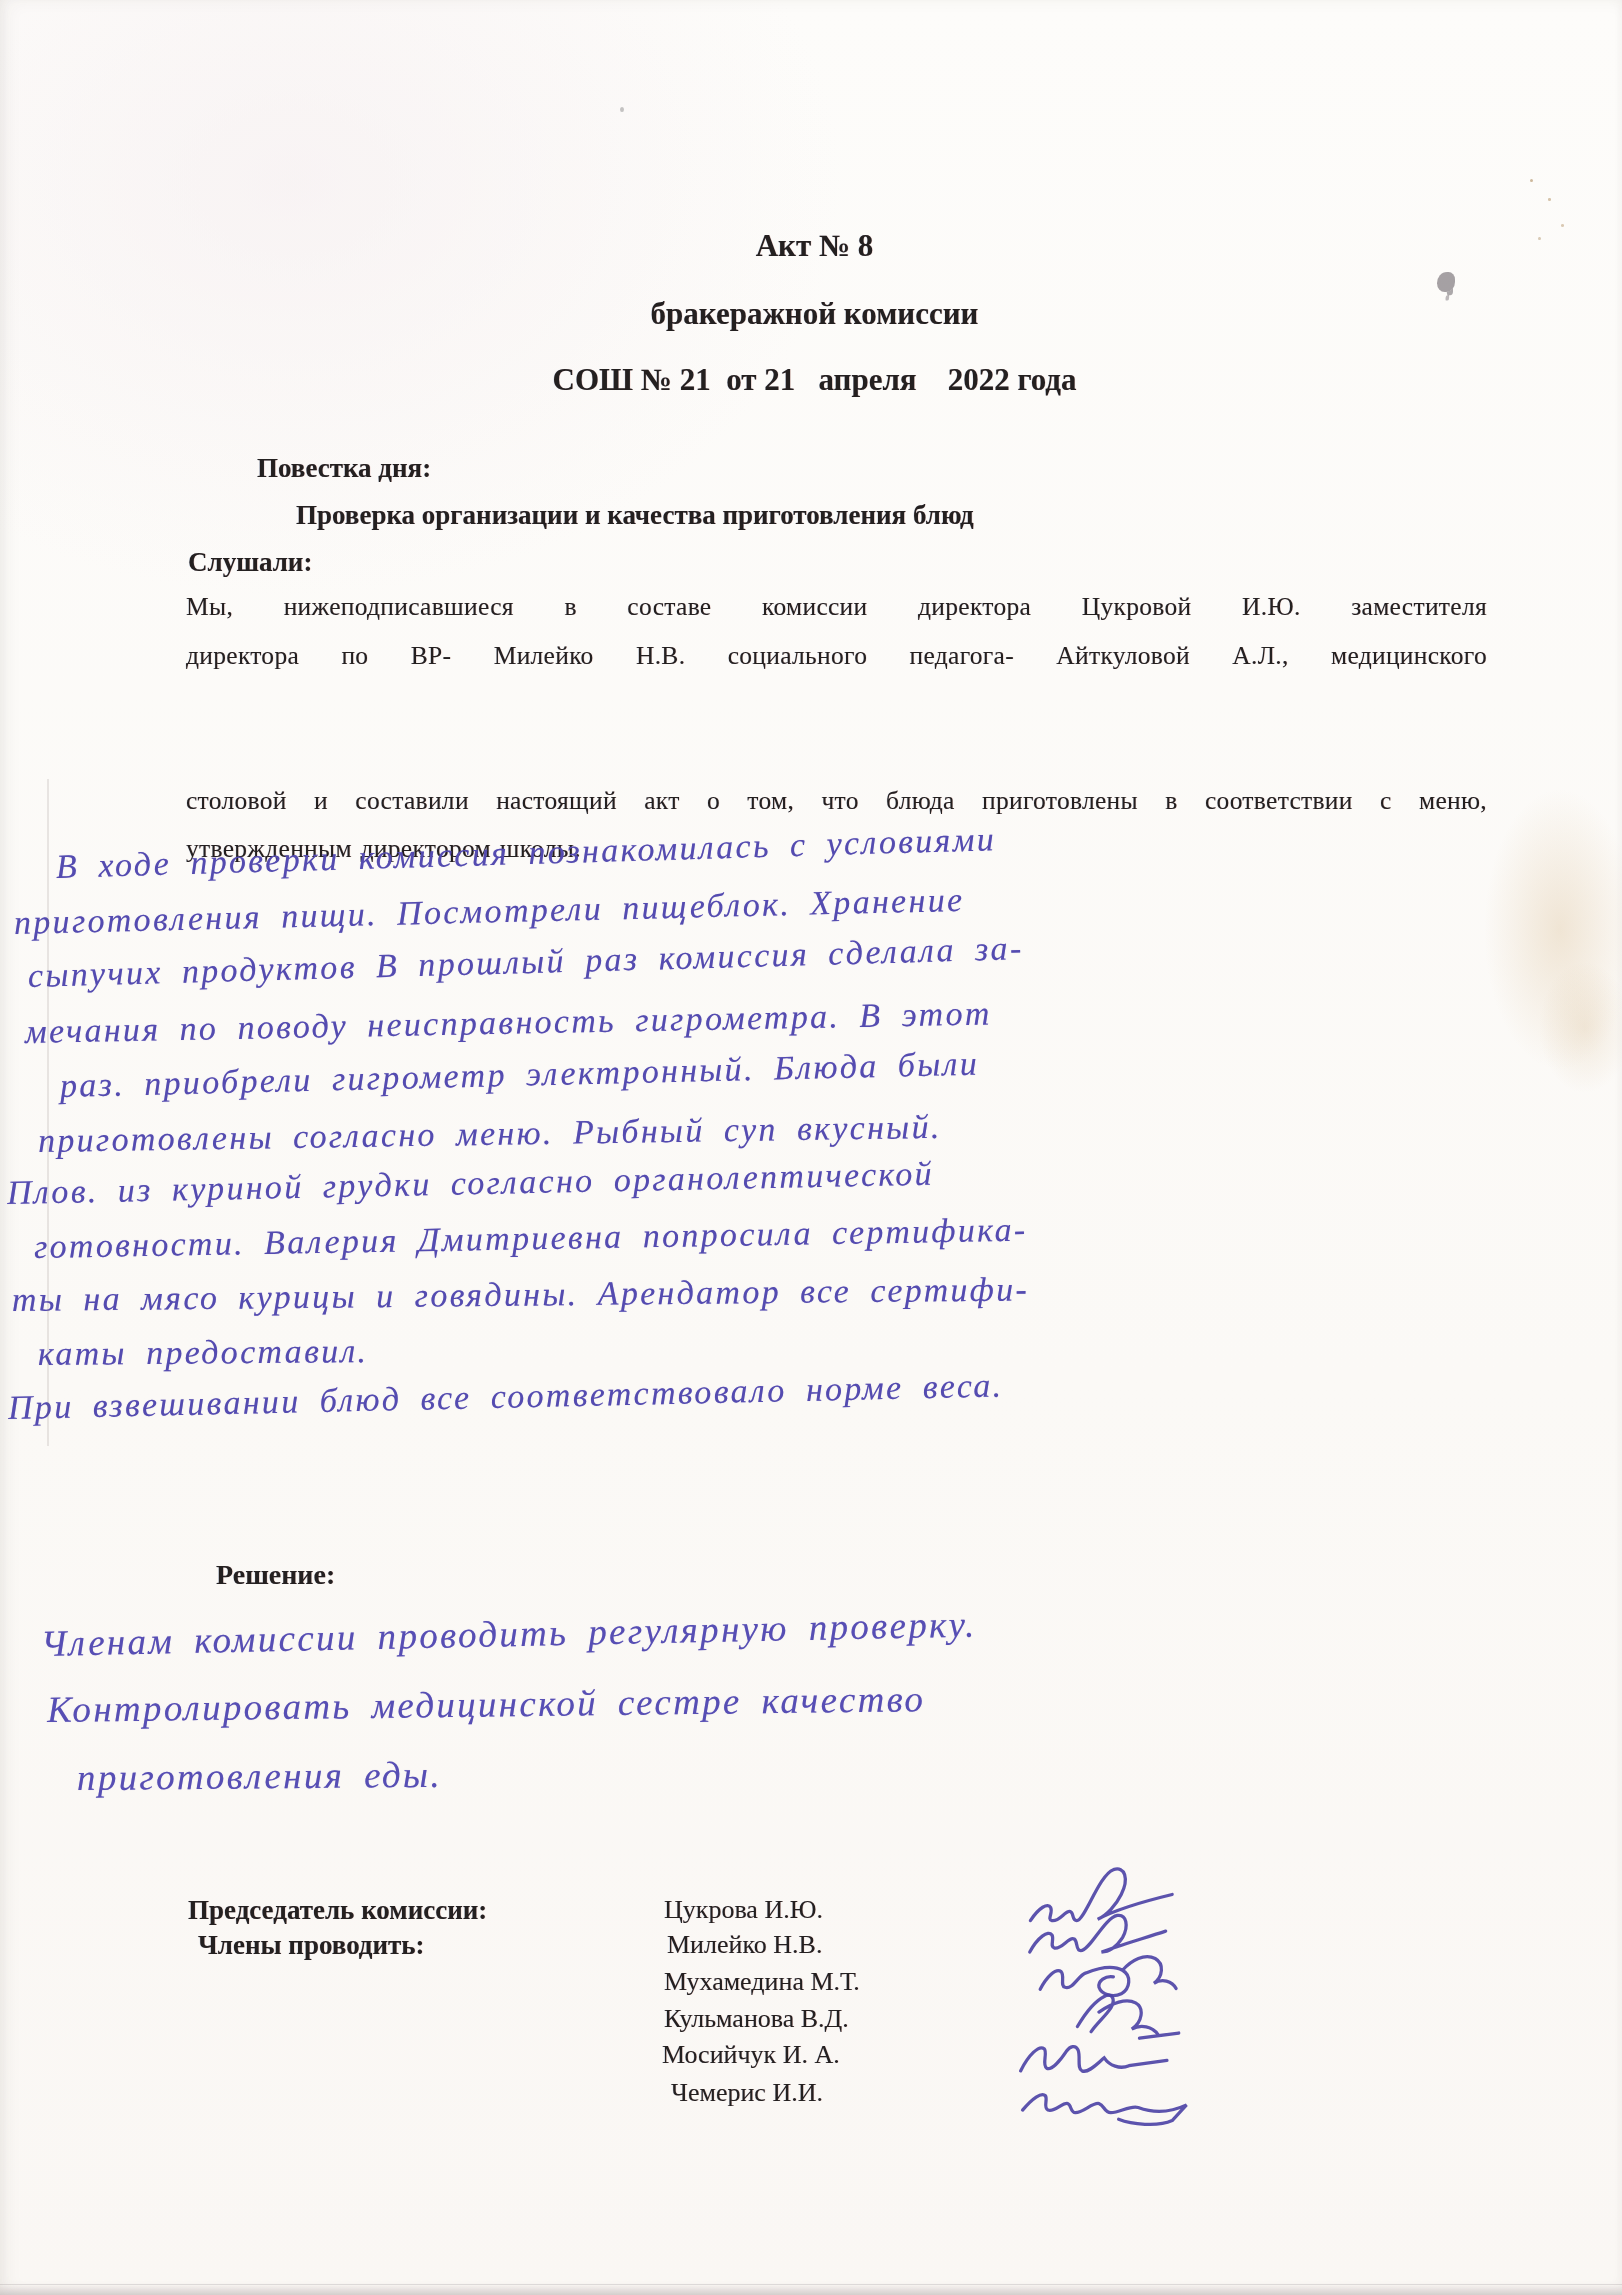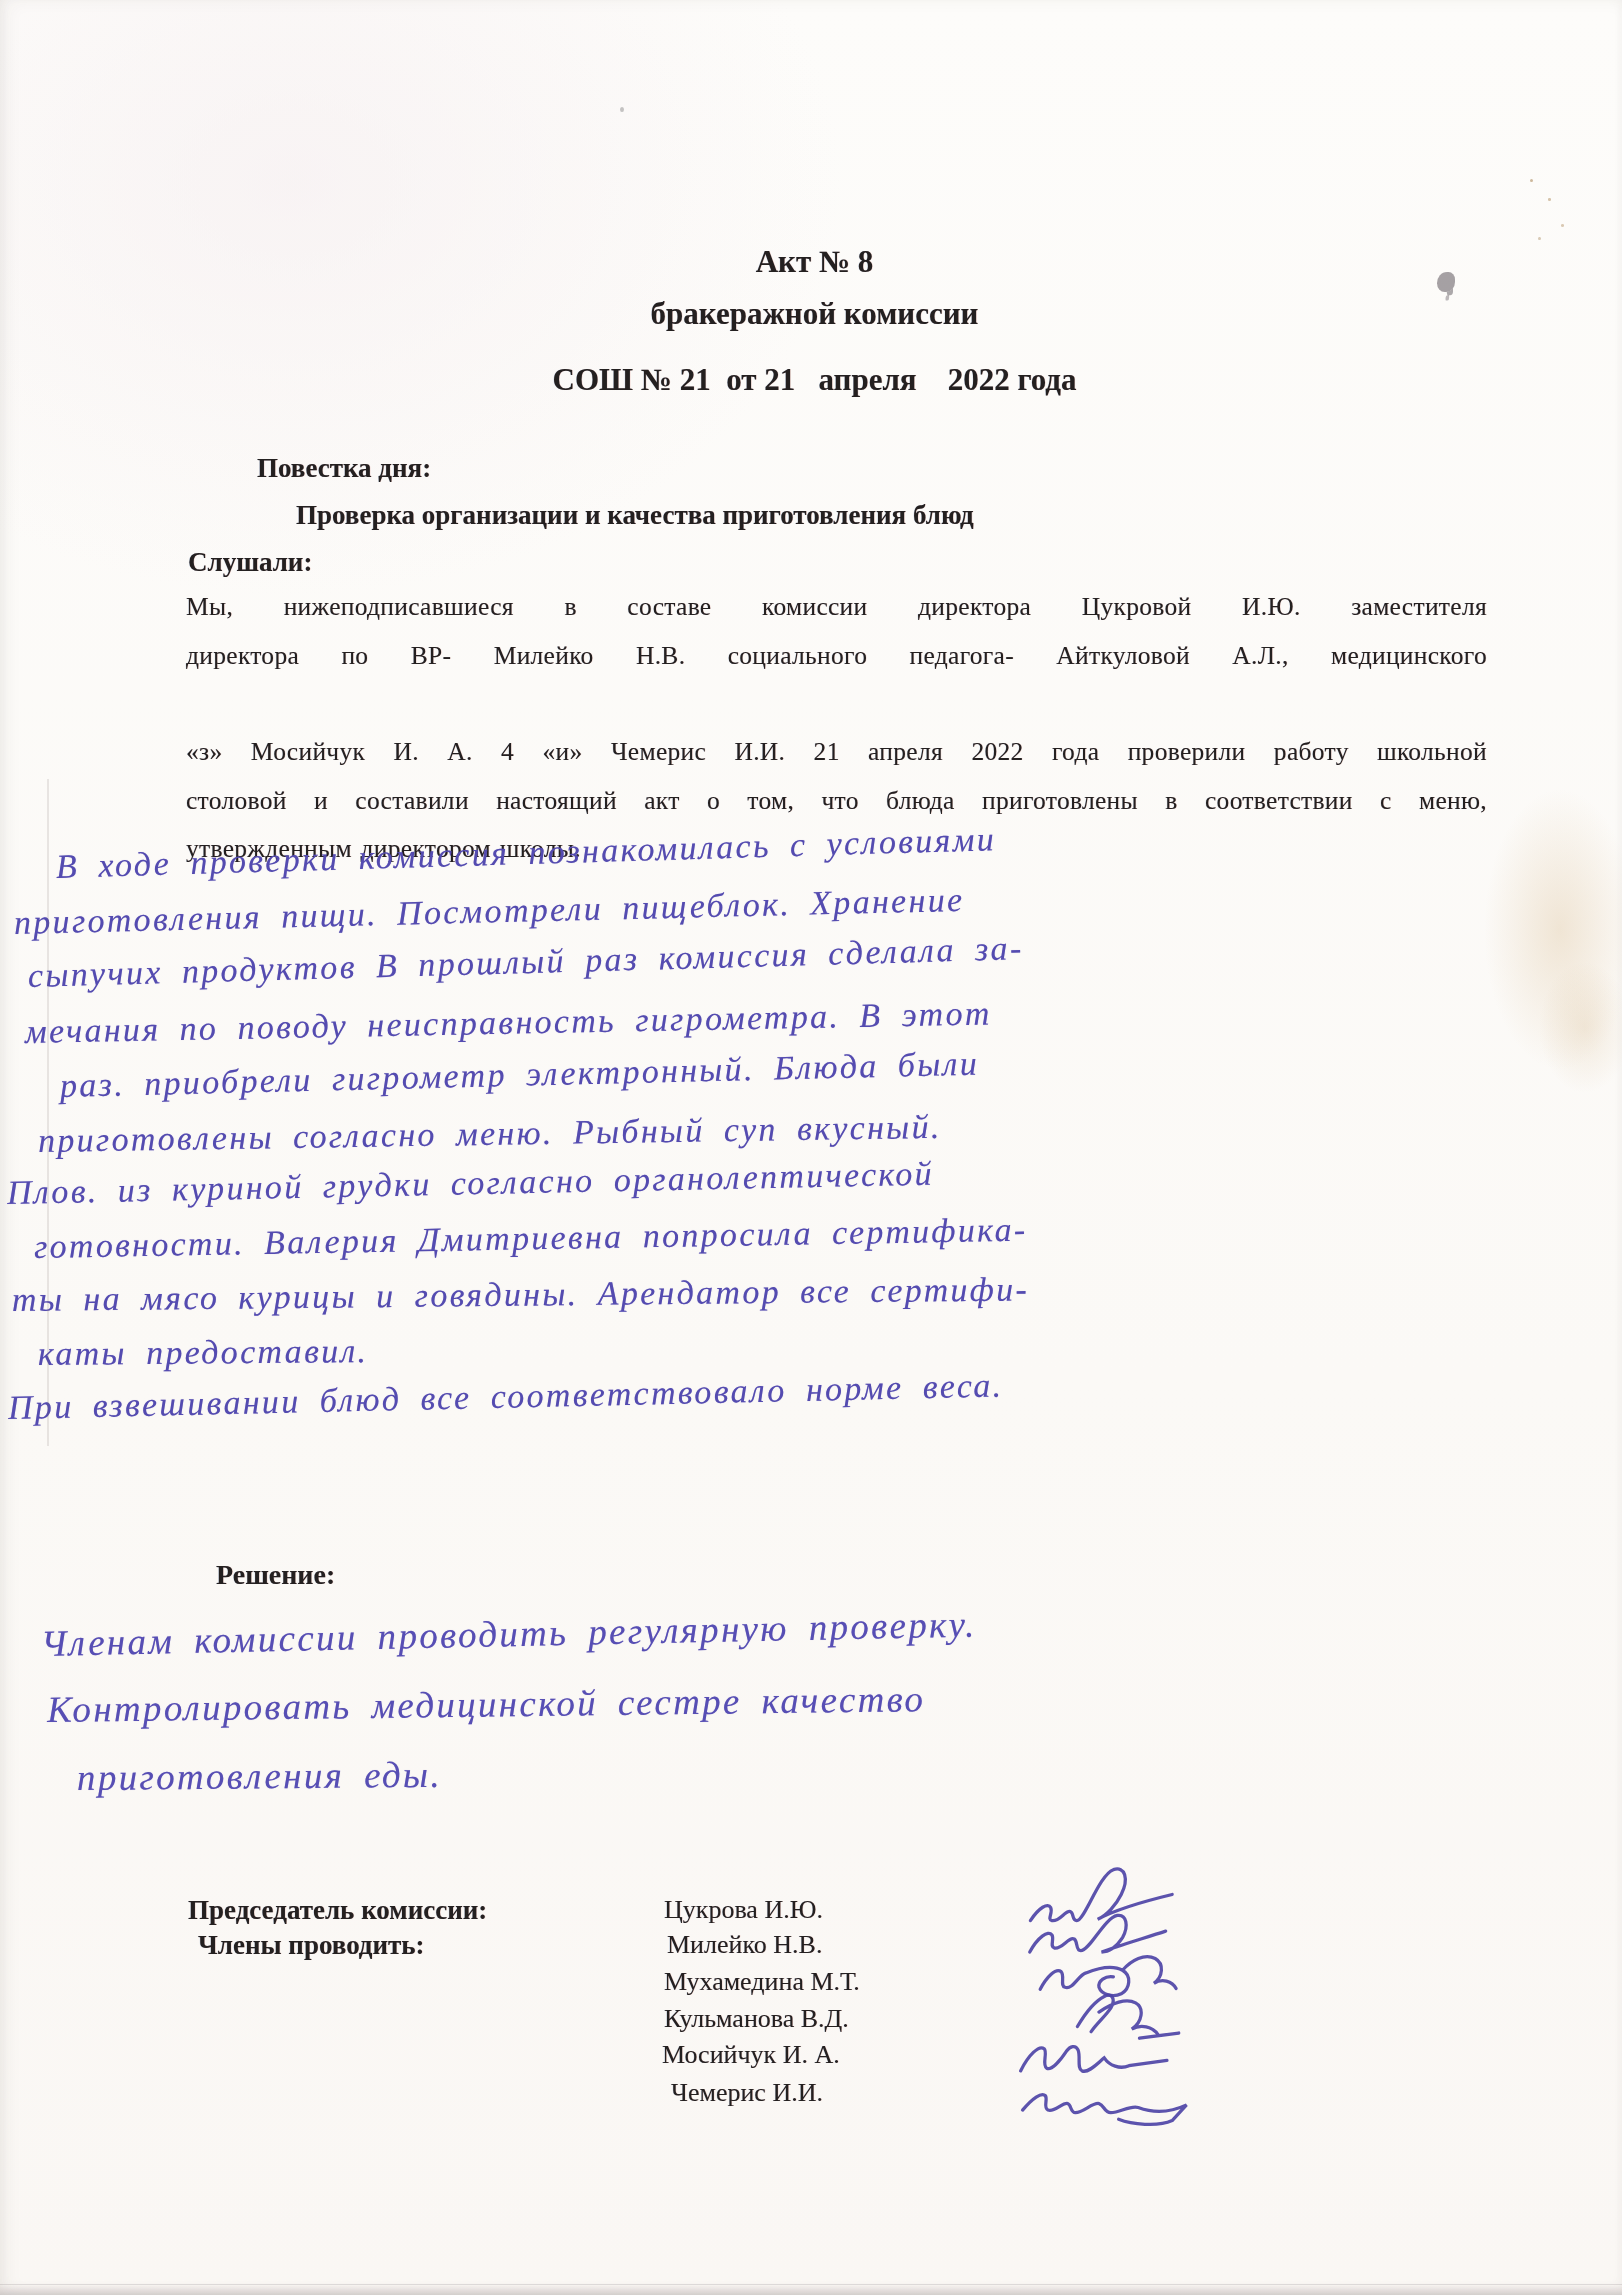--- a/index.html
+++ b/index.html
@@ -59,31 +59,30 @@
   .crease{position:absolute;left:47px;top:779px;width:2px;height:667px;background:rgba(110,100,95,.14);}
   .bottom-band{position:absolute;left:0;right:0;bottom:0;height:10.5px;
     background:linear-gradient(to bottom, rgba(200,150,160,.0), rgba(160,140,150,.16) 55%, rgba(120,115,118,.22));}
   .bottom-line{position:absolute;left:0;right:0;top:2284px;height:1.3px;background:rgba(130,124,128,.22);}
 </style>
 </head>
 <body>
 
 <div class="page">
 
-  <div class="typed h1 center" style="top:244px;">Акт № 8</div>
+  <div class="typed h1 center" style="top:228px;">Акт № 8</div>
   <div class="typed h1 center" style="top:296px;">бракеражной комиссии</div>
   <div class="typed h1 center" style="top:362px;">СОШ № 21  от 21   апреля    2022 года</div>
 
   <div class="typed lbl" style="left:257px;top:453px;">Повестка дня:</div>
   <div class="typed lbl" style="left:296px;top:500px;">Проверка организации и качества приготовления блюд</div>
   <div class="typed lbl" style="left:188px;top:547px;">Слушали:</div>
 
   <div class="para-line" style="top:592px;">Мы, нижеподписавшиеся в составе комиссии директора Цукровой И.Ю. заместителя</div>
   <div class="para-line" style="top:641px;">директора по ВР- Милейко Н.В. социального педагога- Айткуловой А.Л., медицинского</div>
-  <div class="para-line" style="top:737px;">«з» Мосийчук И. А.  4 «и» Чемерис И.И. 21 апреля    2022 года проверили работу школьной</div>
   <div class="para-line" style="top:786px;font-family:Liberation Serif, serif;">столовой и составили настоящий акт о том, что блюда приготовлены в соответствии с меню,</div>
   <div class="para-line last" style="top:834px;">утвержденным директором  школы.</div>
 
   <div class="hw" style="left:56px;top:848px;transform:rotate(-1.7deg);">В ходе проверки комиссия познакомилась с условиями</div>
   <div class="hw" style="left:14.4px;top:904px;transform:rotate(-1.4deg);">приготовления пищи. Посмотрели пищеблок. Хранение</div>
   <div class="hw" style="left:27.5px;top:957px;transform:rotate(-1.6deg);">сыпучих продуктов В прошлый раз комиссия сделала за-</div>
   <div class="hw" style="left:25px;top:1013px;transform:rotate(-1.1deg);">мечания по поводу неисправность гигрометра. В этот</div>
   <div class="hw" style="left:60px;top:1067px;transform:rotate(-1.4deg);">раз. приобрели гигрометр электронный. Блюда были</div>
   <div class="hw" style="left:38px;top:1122px;transform:rotate(-0.9deg);">приготовлены согласно меню. Рыбный суп вкусный.</div>
   <div class="hw" style="left:6.5px;top:1174px;transform:rotate(-1.2deg);">Плов. из куриной грудки согласно органолептической</div>

